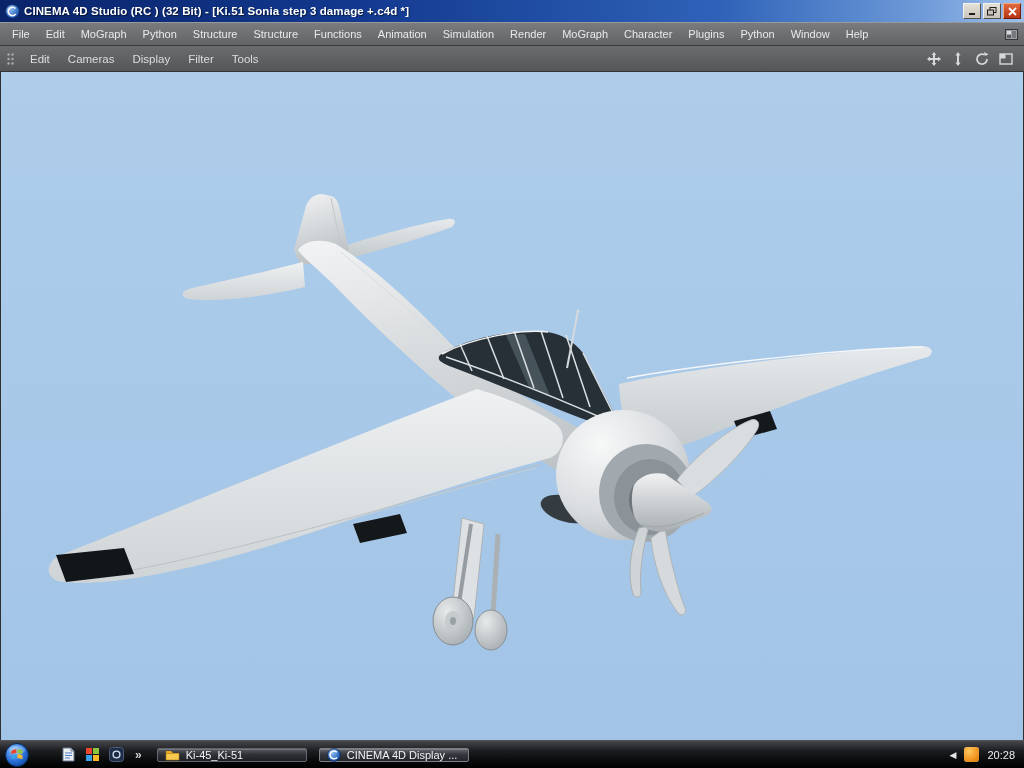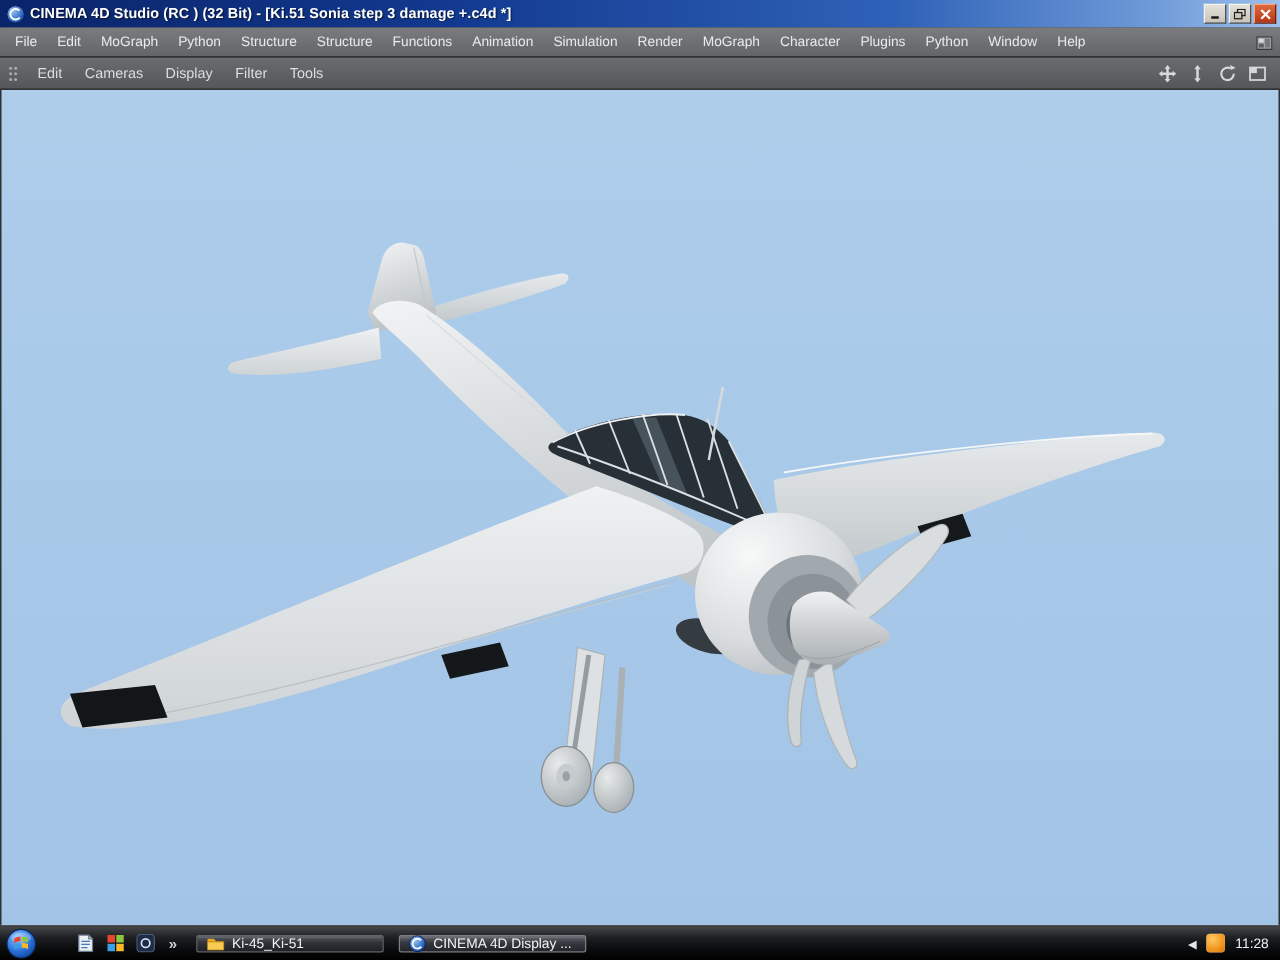--- a/index.html
+++ b/index.html
@@ -355,17 +355,17 @@
       <svg width="14" height="14" viewBox="0 0 15 15">
         <circle cx="7.5" cy="7.5" r="6.8" fill="url(#appOrb)" stroke="#08215a" stroke-width="0.8"></circle>
         <path d="M10.5 4.5 A4.2 4.2 0 1 0 10.8 10" fill="none" stroke="#fff" stroke-width="1.6"></path>
       </svg>
       <span class="task-label">CINEMA 4D Display ...</span>
     </div>
 
     <div class="tray">
       <span class="tray-expand">◀</span>
       <span class="tray-orange"></span>
-      <span class="clock">11:28</span>
+      <span class="clock">20:28</span>
     </div>
   </div>
 
 </div>
 
 </body></html>

